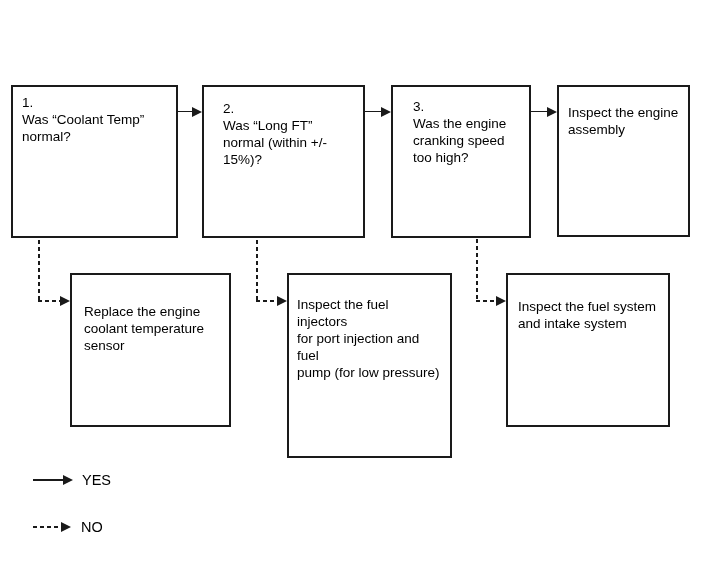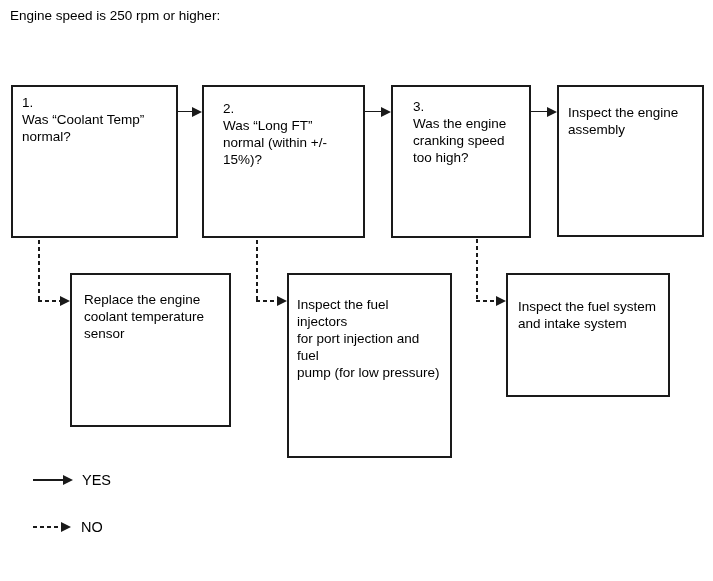--- a/index.html
+++ b/index.html
@@ -59,21 +59,20 @@
     font-size: 14.5px;
     line-height: 18px;
     text-align: center;
   }
 </style>
 </head>
 <body>
 
 <div class="canvas">
 
-  <div class="title">Engine speed is 250 rpm or higher:</div>
 
   <div class="box" style="left:11px; top:85px; width:167px; height:153px;">
     <div class="btxt" style="padding:7px 9px;">1.
 Was “Coolant Temp”
 normal?</div>
   </div>
 
   <div class="box" style="left:202px; top:85px; width:163px; height:153px;">
     <div class="btxt" style="padding:13px 19px;">2.
 Was “Long FT”
@@ -81,38 +80,38 @@
 15%)?</div>
   </div>
 
   <div class="box" style="left:391px; top:85px; width:140px; height:153px;">
     <div class="btxt" style="padding:11px 20px;">3.
 Was the engine
 cranking speed
 too high?</div>
   </div>
 
-  <div class="box" style="left:557px; top:85px; width:147px; height:152px;">
+  <div class="box" style="left:557px; top:85px; width:133px; height:152px;">
     <div class="btxt" style="padding:17px 9px;">Inspect the engine
 assembly</div>
   </div>
 
   <div class="box" style="left:70px; top:273px; width:161px; height:154px;">
-    <div class="btxt" style="padding:16px 12px;">Replace the engine
+    <div class="btxt" style="padding:16px 12px;margin-top:12px;">Replace the engine
 coolant temperature
 sensor</div>
   </div>
 
   <div class="box" style="left:287px; top:273px; width:165px; height:185px;">
     <div class="btxt" style="padding:21px 8px;">Inspect the fuel injectors
 for port injection and fuel
 pump (for low pressure)</div>
   </div>
 
-  <div class="box" style="left:506px; top:273px; width:164px; height:124px;">
+  <div class="box" style="left:506px; top:273px; width:164px; height:154px;">
     <div class="btxt" style="padding:23px 10px;">Inspect the fuel system
 and intake system</div>
   </div>
 
   <div>
     <div class="hline" style="left:178px; top:110.75px; width:15px;"></div>
     <div class="ah" style="left:192px; top:106.5px;"></div>
   </div>
 
   <div>

